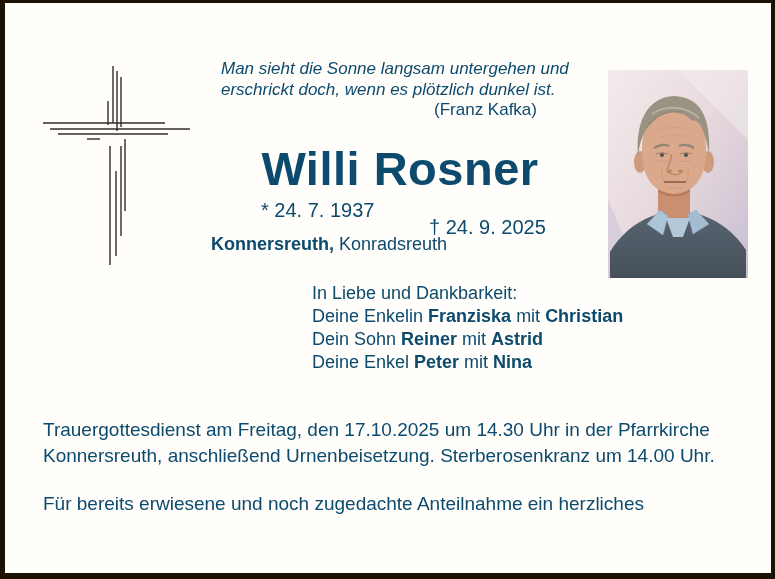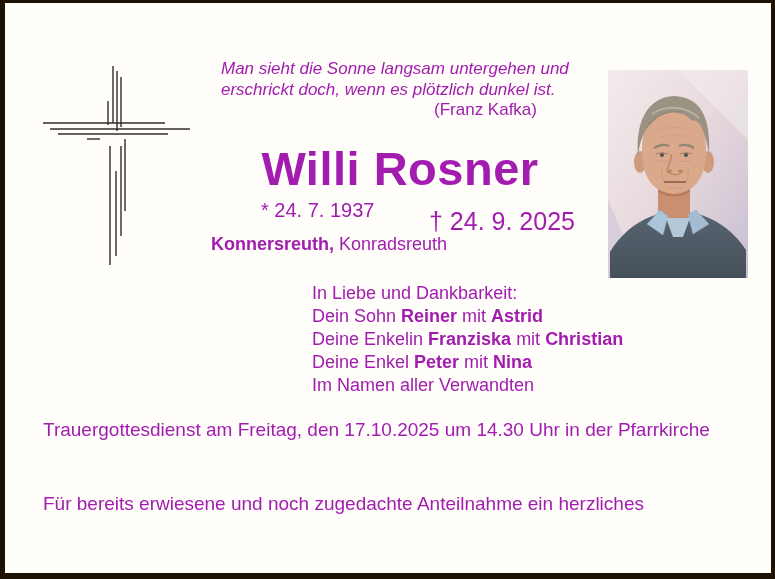--- a/index.html
+++ b/index.html
@@ -13,21 +13,21 @@
     position: relative;
     width: 775px;
     height: 579px;
     box-sizing: border-box;
     background: #fffefa;
     border-top: 3px solid #1d1104;
     border-left: 5px solid #1d1104;
     border-right: 4px solid #1d1104;
     border-bottom: 6px solid #1d1104;
     overflow: hidden;
-    color: #a21caf;
+    color: #0c4a6e;
   }
   .abs { position: absolute; }
 
   .cross-wrap { left: 35px; top: 58px; width: 155px; height: 205px; }
 
   .quote { left: 216px; top: 56px; width: 332px; font-size: 17px; line-height: 20.5px; }
   .quote-line { font-style: italic; white-space: nowrap; }
   .quote-attribution { font-style: normal; text-align: right; padding-right: 16px; }
 
   .photo {
@@ -39,21 +39,21 @@
     left: 195px; top: 140px; width: 400px;
     margin: 0;
     text-align: center;
     font-size: 47px;
     font-weight: bold;
     line-height: 52px;
     white-space: nowrap;
     letter-spacing: 0.5px;
   }
   .birth-date { left: 256px; top: 195px; font-size: 20px; line-height: 24px; white-space: nowrap; }
-  .death-date { left: 424px; top: 206px; font-size: 25px; line-height: 24px; white-space: nowrap; }
+  .death-date { left: 424px; top: 212px; font-size: 20px; line-height: 24px; white-space: nowrap; }
 
   .residence { left: 206px; top: 230px; font-size: 18px; line-height: 22px; white-space: nowrap; }
   .residence .b { font-weight: bold; }
 
   .mourners { left: 307px; top: 279px; font-size: 18px; line-height: 23px; }
   .mourners div { white-space: nowrap; }
   .mourners b { font-weight: bold; }
 
   .service { left: 38px; top: 414px; width: 715px; font-size: 19px; line-height: 26px; }
   .service div { white-space: nowrap; }
@@ -157,27 +157,27 @@
   <h1 class="abs name">Willi Rosner</h1>
   <div class="abs birth-date">* 24. 7. 1937</div>
   <div class="abs death-date">† 24. 9. 2025</div>
 
   <div class="abs residence">
     <span class="b">Konnersreuth,</span><span> Konradsreuth</span>
   </div>
 
   <div class="abs mourners">
     <div>In Liebe und Dankbarkeit:</div>
+    <div><span>Deine Enkelin </span><b>Franziska</b><span> mit </span><b>Christian</b></div>
     <div><span>Dein Sohn </span><b>Reiner</b><span> mit </span><b>Astrid</b></div>
-    <div><span>Deine Enkelin </span><b>Franziska</b><span> mit </span><b>Christian</b></div>
     <div><span>Deine Enkel </span><b>Peter</b><span> mit </span><b>Nina</b></div>
-    <div>Im Namen aller Verwandten</div>
   </div>
 
   <div class="abs service">
     <div>Trauergottesdienst am Freitag, den 17.10.2025 um 14.30 Uhr in der Pfarrkirche</div>
+    <div>Konnersreuth, anschließend Urnenbeisetzung. Sterberosenkranz um 14.00 Uhr.</div>
   </div>
 
   <div class="abs thanks">
     <div>Für bereits erwiesene und noch zugedachte Anteilnahme ein herzliches</div>
   </div>
 
 </div>
 
 </body></html>

